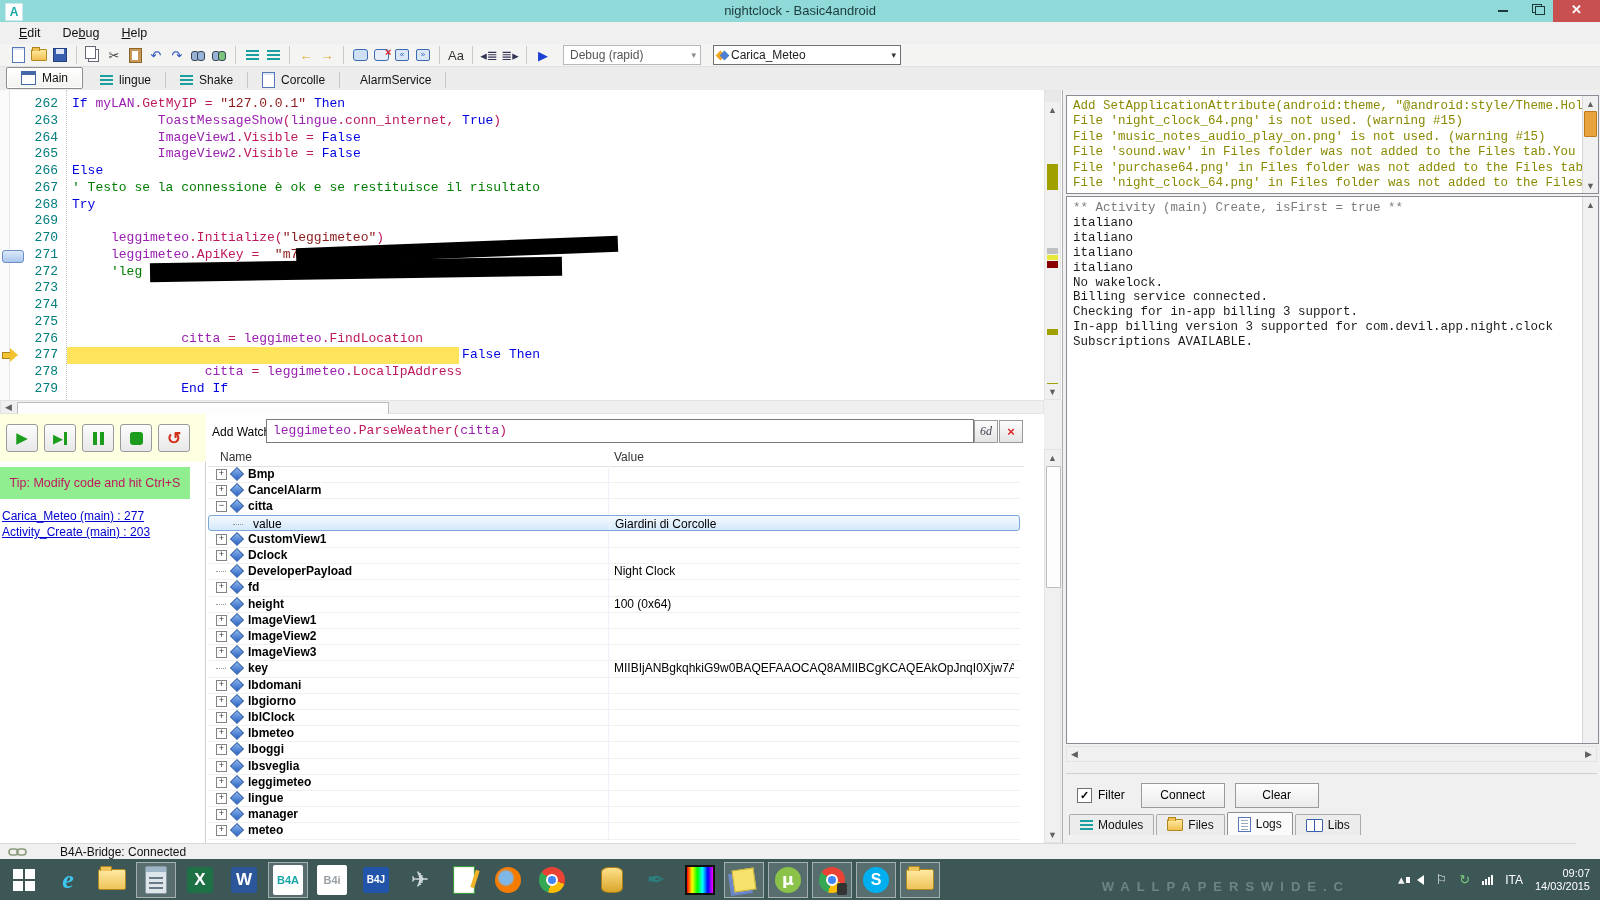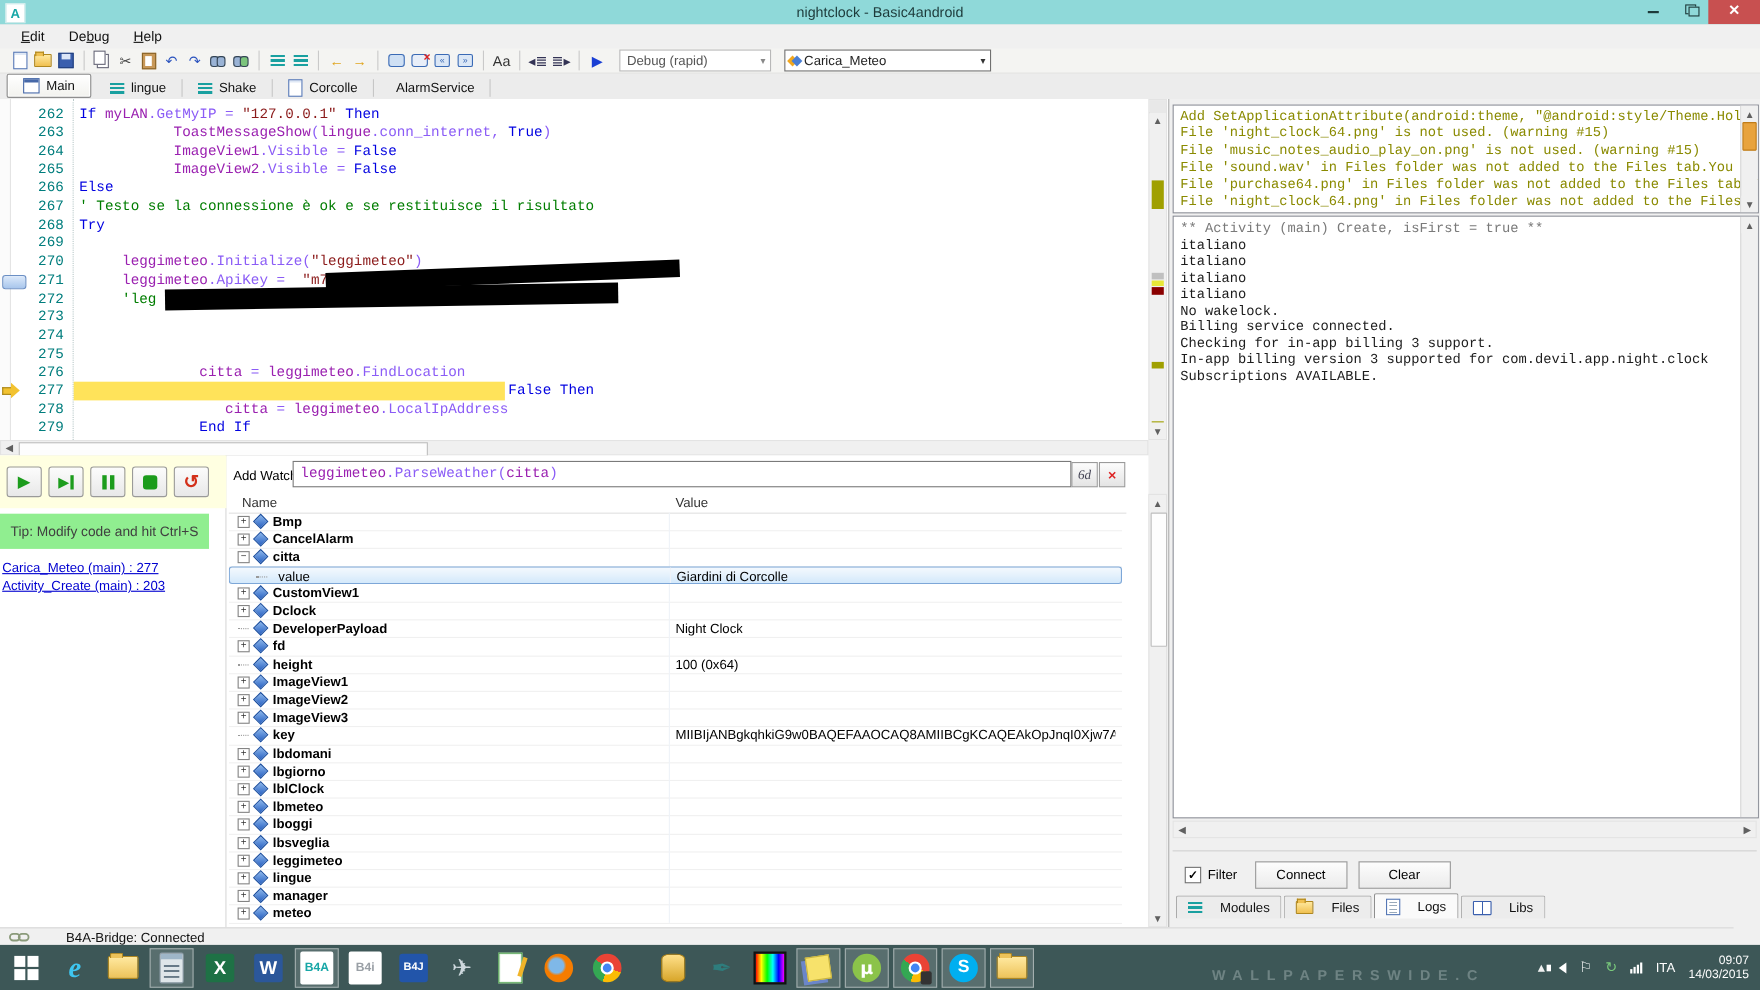--- a/index.html
+++ b/index.html
@@ -49,21 +49,21 @@
   .etab.active{background:linear-gradient(#ffffff,#f2f2ee);border:1px solid #8e8e8e;border-radius:2px;margin:0 3px 1px 6px;box-shadow:inset 0 0 0 1px #fff;}
   .etab-sep{width:1px;height:16px;background:#c6c6c6;margin-bottom:2px;}
   .ic-window{width:13px;height:12px;border:1px solid #4668a8;background:#fff;box-shadow:inset 0 3px 0 #4668a8;}
   .ic-bolt{color:#e8a013;font-weight:bold;font-style:italic;font-size:13px;}
   
   .editor{position:absolute;left:0;top:90px;width:1208px;height:310px;background:#fff;overflow:hidden;}
   .ed-margin{position:absolute;left:0;top:0;width:9px;height:100%;background:#fbfbfb;border-right:1px solid #e4e4e4;}
   .ed-gutline{position:absolute;left:66px;top:0;height:100%;border-left:1px dotted #b8c8c8;}
   .gut-num{position:absolute;left:10px;width:48px;text-align:right;font-family:"Liberation Mono",monospace;font-size:13px;color:#007d7d;height:16.75px;line-height:16.75px;}
   .code-text{position:absolute;left:72px;white-space:pre;font-family:"Liberation Mono",monospace;font-size:13px;height:16.75px;line-height:16.75px;}
-  .sy-k{color:#0000e0;} .sy-i{color:#9a20b0;} .sy-s{color:#8b1a1a;} .sy-c{color:#007d00;} .sy-t{color:#8b5cf6;}
+  .sy-k{color:#0000e0;} .sy-i{color:#9a20b0;} .sy-s{color:#8b1a1a;} .sy-c{color:#007d00;} .sy-t{color:#be185d;}
   .line-hl{position:absolute;left:67px;width:392px;height:16.75px;background:#ffe35a;}
   .bookmark{position:absolute;left:2px;width:20px;height:11px;border:1px solid #6b8fc4;border-radius:3px;background:linear-gradient(#dce9fa,#a8c6ec);}
   .cur-arrow{position:absolute;left:2px;width:0;height:0;}
   .cur-arrow .tail{position:absolute;left:0;top:4px;width:8px;height:5px;background:#f2c230;border:1px solid #a8851c;border-right:none;}
   .cur-arrow .head{position:absolute;left:8px;top:0;width:0;height:0;border-left:8px solid #f2c230;border-top:7px solid transparent;border-bottom:7px solid transparent;}
   .redact{position:absolute;background:#000;}
   
   .vscroll{position:absolute;width:17px;background:#f0f0f0;border:1px solid #e3e3e3;box-sizing:border-box;}
   .sb-arrow{position:absolute;left:0;width:100%;height:15px;display:flex;align-items:center;justify-content:center;color:#606060;font-size:9px;background:#f0f0f0;}
   .sb-thumb{position:absolute;left:1px;width:13px;background:#fdfdfd;border:1px solid #bdbdbd;border-radius:1px;}
@@ -76,21 +76,21 @@
   .debug-left{position:absolute;left:0;top:414px;width:206px;height:429px;background:#fff;border-right:1px solid #d0d0d0;box-sizing:border-box;}
   .dbg-btnrow{position:absolute;left:0;top:0;width:206px;height:48px;background:#ffffe1;display:flex;align-items:center;gap:6px;padding-left:6px;box-sizing:border-box;}
   .dbg-btn{width:30px;height:26px;background:linear-gradient(#fcfcfc,#e8e8e8);border:1px solid #9a9a9a;border-radius:3px;display:flex;align-items:center;justify-content:center;}
   .g-play{color:#1c9c1c;font-size:15px;}
   .g-step{color:#1c9c1c;font-size:13px;display:flex;align-items:center;}
   .g-step i{display:inline-block;width:3px;height:13px;background:#1c9c1c;margin-left:1px;}
   .g-pause{display:flex;gap:3px;}
   .g-pause i{display:inline-block;width:4px;height:13px;background:#1c9c1c;}
   .g-stop{width:13px;height:13px;background:#1c9c1c;border-radius:3px;}
   .g-restart{color:#d3301a;font-size:17px;font-weight:bold;}
-  .tipbox{position:absolute;left:0;top:53px;width:190px;height:32px;background:#90ee90;display:flex;align-items:center;justify-content:center;font-size:12.5px;color:#404040;text-align:center;}
+  .tipbox{position:absolute;left:0;top:53px;width:190px;height:32px;background:#90ee90;display:flex;align-items:center;justify-content:center;font-size:12.5px;color:#be185d;text-align:center;}
   .dbg-link{position:absolute;left:2px;font-size:12px;color:#0000d0;text-decoration:underline;}
   
   .watch{position:absolute;left:206px;top:414px;width:838px;height:429px;background:#fff;}
   .aw-label{position:absolute;left:6px;top:11px;font-size:12px;color:#000;}
   .aw-input{position:absolute;left:60px;top:5px;width:700px;height:22px;background:#fff;border:1px solid #7a7a7a;font-family:"Liberation Mono",monospace;font-size:13px;line-height:22px;padding-left:6px;white-space:pre;overflow:hidden;}
   .aw-btn{position:absolute;top:6px;width:22px;height:21px;background:linear-gradient(#fcfcfc,#e4e4e4);border:1px solid #9a9a9a;display:flex;align-items:center;justify-content:center;}
   .glasses{font-family:"Liberation Serif",serif;font-style:italic;font-size:12px;color:#445;}
   .del-x{color:#d22;font-weight:bold;font-size:13px;}
   .watch-head{position:absolute;left:2px;top:35px;width:816px;height:17px;border-bottom:1px solid #e0e0e0;font-size:12px;color:#333;}
   .wh-name{position:absolute;left:12px;top:1px;} .wh-value{position:absolute;left:406px;top:1px;}
@@ -111,21 +111,21 @@
   .log-line{font-family:"Liberation Mono",monospace;font-size:12.5px;white-space:pre;padding-left:6px;}
   .log-line.warn{color:#8a8a00;line-height:15.4px;}
   .log-line.norm{color:#1c1c1c;line-height:14.9px;}
   .log-line.muted{color:#7a7a7a;}
   .box-vscroll{position:absolute;right:0;top:0;width:15px;height:100%;background:#f0f0f0;border-left:1px solid #d8d8d8;}
   .filter-row{position:absolute;left:0;top:692px;width:530px;height:26px;display:flex;align-items:center;}
   .chk{width:13px;height:13px;background:#fff;border:1px solid #707070;margin-left:14px;display:flex;align-items:center;justify-content:center;font-size:11px;color:#000;font-weight:bold;}
   .chk-label{font-size:12px;margin-left:6px;color:#000;}
   .push-btn{height:23px;background:linear-gradient(#fdfdfd,#ebebeb);border:1px solid #9a9a9a;font-size:12px;color:#000;display:flex;align-items:center;justify-content:center;}
   .btabs{position:absolute;left:6px;top:722px;height:23px;display:flex;align-items:flex-end;gap:2px;}
-  .btab{display:flex;align-items:center;gap:16px;font-size:12px;color:#111;height:20px;padding:0 10px;background:#ececec;border:1px solid #ababab;border-bottom:none;border-radius:2px 2px 0 0;}
+  .btab{display:flex;align-items:center;gap:5px;font-size:12px;color:#111;height:20px;padding:0 10px;background:#ececec;border:1px solid #ababab;border-bottom:none;border-radius:2px 2px 0 0;}
   .btab.active{background:#fafafa;height:22px;border-color:#8e8e8e;}
   .ic-logdoc{width:11px;height:13px;background:#fff;border:1px solid #5577b5;box-shadow:inset 0 0 0 1px #fff;background-image:repeating-linear-gradient(#9ab 0 1px,transparent 1px 3px);background-size:7px 10px;background-position:2px 2px;background-repeat:no-repeat;}
   .ic-book{width:15px;height:11px;border:1px solid #3a5fae;background:linear-gradient(90deg,#fff 0 47%,#3a5fae 47% 53%,#fff 53%);border-radius:1px;}
   
   .statusbar{position:absolute;left:0;top:843px;width:1576px;height:16px;background:#f0f0f0;border-top:1px solid #d8d8d8;display:flex;align-items:center;}
   .status-text{font-size:12px;color:#111;margin-left:32px;}
   .chain{margin-left:8px;display:flex;}
   
   .taskbar{position:absolute;left:0;top:859px;width:1600px;height:41px;background:#3d5757;display:flex;align-items:center;}
   .tb-item{width:40px;height:36px;display:flex;align-items:center;justify-content:center;margin-left:4px;position:relative;flex:none;}

